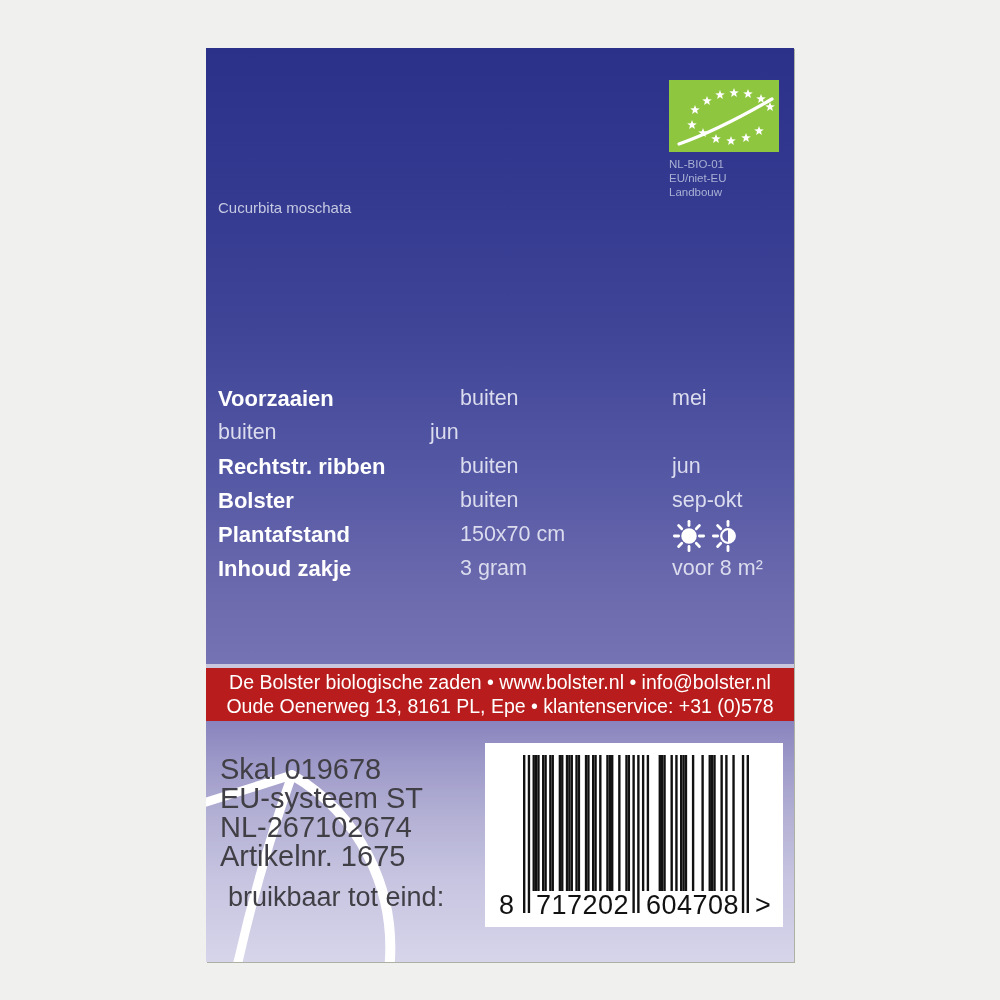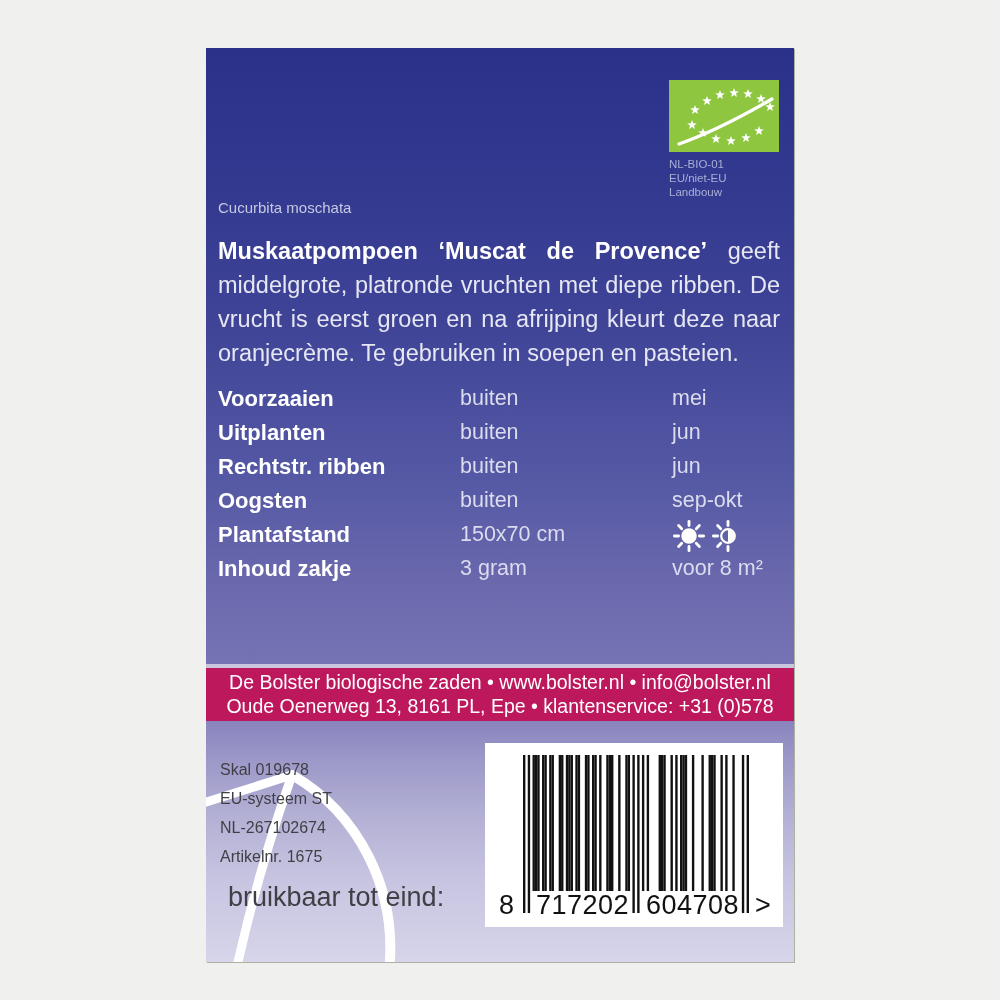--- a/index.html
+++ b/index.html
@@ -25,29 +25,29 @@
 
   .info-table{position:absolute;top:338px;left:12px;width:566px;}
   .trow{display:flex;height:34px;align-items:flex-start;}
   .tlabel{width:242px;font-weight:bold;font-size:22px;color:#ffffff;}
   .tvalue{width:212px;font-size:21.5px;color:#dbdcee;}
   .textra{flex:1;font-size:21.5px;color:#dbdcee;white-space:nowrap;}
   .textra svg.sun{width:34px;height:34px;margin:-3px 5px 0 0;vertical-align:top;}
 
   
   .sep{height:4px;background:#c9c7de;}
-  .banner{height:53px;background:#be185d;color:#fff;text-align:center;
+  .banner{height:53px;background:#b91c1c;color:#fff;text-align:center;
           font-size:19.5px;line-height:24px;padding-top:2px;box-sizing:border-box;}
 
   
   .bottom-section{position:relative;height:241px;overflow:hidden;color:#403f45;
     background:linear-gradient(180deg,#8984bd 0%,#9e9ac9 18%,#b2afd4 38%,#c6c4e0 65%,#d7d5ea 100%);}
   svg.deco{position:absolute;left:0;top:0;}
 
-  .ids{position:absolute;top:34px;left:14px;font-size:16px;line-height:29px;}
+  .ids{position:absolute;top:34px;left:14px;font-size:29px;line-height:29px;}
   .expiry{position:absolute;top:161px;left:22px;font-size:27px;}
 
   .barcode-box{position:absolute;top:22px;left:279px;width:298px;height:184px;background:#ffffff;}
   .bc-digit{position:absolute;top:147px;font-size:27px;color:#111;letter-spacing:.5px;}
   .bc-lead{left:14px;}
   .bc-left{left:51px;}
   .bc-right{left:161px;}
   .bc-suffix{left:270px;font-size:27px;}
 </style>
 </head>
@@ -80,40 +80,38 @@
           </svg>
         </div>
         <div class="eu-codes">
           <div>NL-BIO-01</div>
           <div>EU/niet-EU Landbouw</div>
         </div>
       </div>
 
       <div class="species">Cucurbita moschata</div>
 
-      <p class="desc"><strong>Muskaatpompoen ‘Muscat de Provence’</strong> <span>geeft middelgrote, platronde vruchten met diepe ribben. De vrucht is eerst groen en na afrijping kleurt deze naar oranjecrème. Te gebruiken in soepen en pasteien.</span></p>
 
       <div class="info-table" id="info-table">
           <div class="trow">
             <span class="tlabel">Voorzaaien</span>
             <span class="tvalue">buiten</span>
             <span class="textra">mei</span>
           </div>
           <div class="trow">
-            <span class="tlabel">Uitplanten</span>
             <span class="tvalue">buiten</span>
             <span class="textra">jun</span>
           </div>
           <div class="trow">
             <span class="tlabel">Rechtstr. ribben</span>
             <span class="tvalue">buiten</span>
             <span class="textra">jun</span>
           </div>
           <div class="trow">
-            <span class="tlabel">Oogsten</span>
+            <span class="tlabel">Bolster</span>
             <span class="tvalue">buiten</span>
             <span class="textra">sep-okt</span>
           </div>
           <div class="trow">
             <span class="tlabel">Plantafstand</span>
             <span class="tvalue">150x70 cm</span>
             <span class="textra"><svg class="sun" viewBox="0 0 36 36">
                 <g stroke="#fff" stroke-width="3" stroke-linecap="round">
                   <line x1="18" y1="2.5" x2="18" y2="7"></line>
                   <line x1="18" y1="29" x2="18" y2="33.5"></line>

